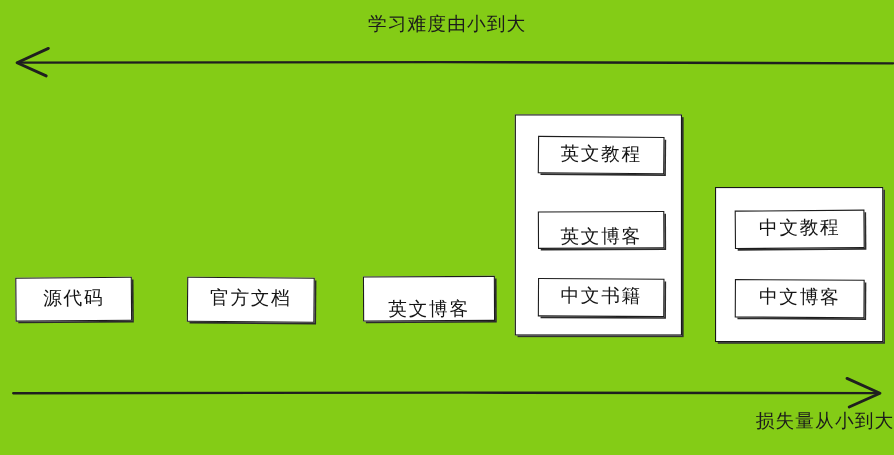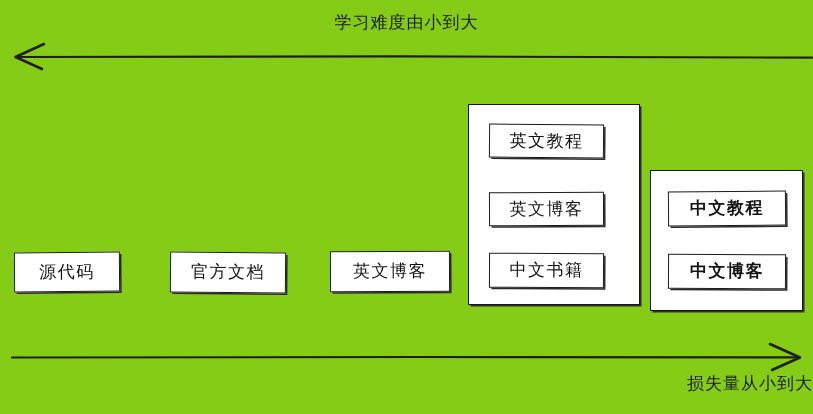--- a/index.html
+++ b/index.html
@@ -67,21 +67,21 @@
     font-size: 17px;
     color: #141414;
     letter-spacing: 1.5px;
     white-space: nowrap;
     line-height: 1;
     transform: translateY(-0.5px);
   }
   
   .skew-a { transform: rotate(-0.45deg); }
   .skew-b { transform: rotate(0.5deg); }
-  .skew-c { transform: rotate(-0.25deg); }
+  .skew-c { transform: rotate(-0.25deg); align-items: flex-end; }
   .skew-d { transform: rotate(0.3deg); }
 
   
   .group-box {
     position: absolute;
     box-sizing: border-box;
     background: #ffffff;
     border: 1.9px solid #181818;
     box-shadow: 2px 2px 0 -0.5px #303030;
   }
@@ -110,36 +110,36 @@
   </div>
 
   <div class="item-box skew-b" style="left:170px; top:252px; width:116px; height:41px;">
     <span class="box-text">官方文档</span>
   </div>
 
   <div class="item-box skew-c" style="left:330px; top:251px; width:120px; height:41px;">
     <span class="box-text">英文博客</span>
   </div>
 
-  <div class="group-box" style="left:468px; top:104px; width:172px; height:201px;padding-left:16px;">
+  <div class="group-box" style="left:468px; top:104px; width:152px; height:201px;padding-left:16px;">
 
     <div class="item-box skew-b" style="left:20px; top:19px; width:115px; height:34px;">
       <span class="box-text">英文教程</span>
     </div>
 
     <div class="item-box skew-c" style="left:20px; top:87px; width:115px; height:34px;">
       <span class="box-text">英文博客</span>
     </div>
 
     <div class="item-box skew-d" style="left:20px; top:148px; width:115px; height:35px;">
       <span class="box-text">中文书籍</span>
     </div>
   </div>
 
-  <div class="group-box" style="left:650px; top:170px; width:153px; height:141px;font-weight:bold;">
+  <div class="group-box" style="left:650px; top:170px; width:153px; height:141px;">
 
     <div class="item-box skew-a" style="left:17px; top:20px; width:118px; height:35px;">
       <span class="box-text">中文教程</span>
     </div>
 
     <div class="item-box skew-d" style="left:17px; top:83px; width:118px; height:35px;text-align:right;">
       <span class="box-text">中文博客</span>
     </div>
   </div>
 

